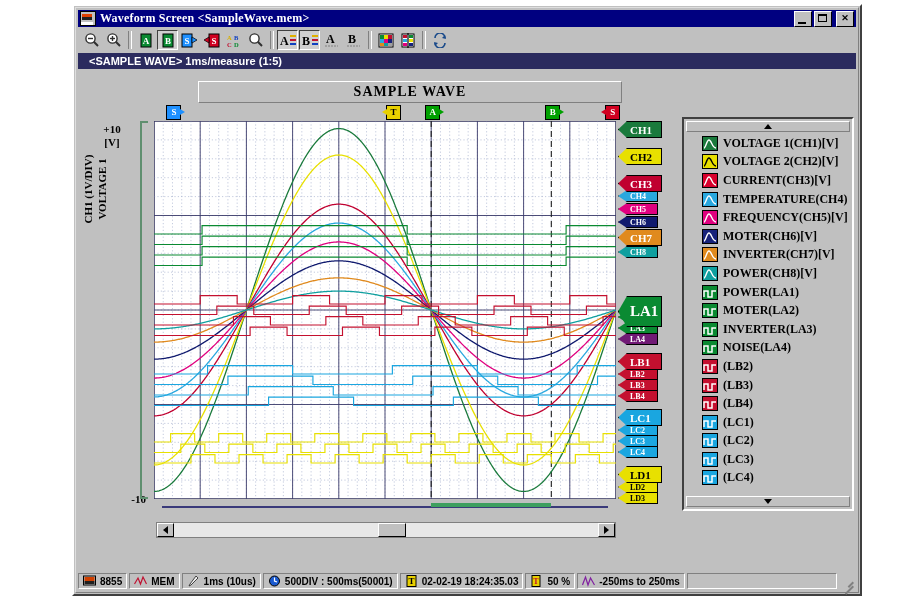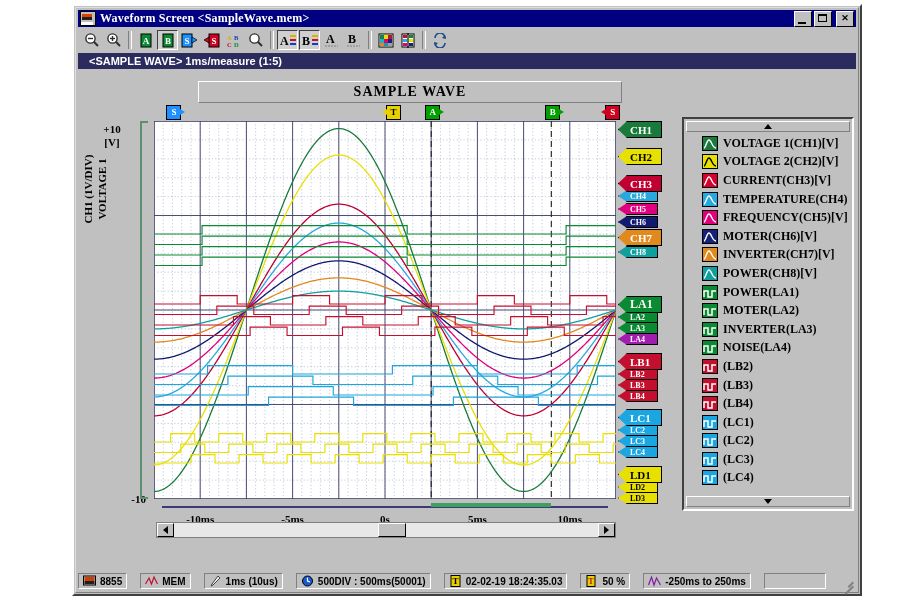--- a/index.html
+++ b/index.html
@@ -122,21 +122,21 @@
   .hs-btn{width:15px;background:#c0c0c0;border:1px solid #ffffff;border-right-color:#000;
           border-bottom-color:#000;display:flex;align-items:center;justify-content:center;}
   .hs-track{flex:1;background:#e8e8e8;position:relative;}
   .hs-thumb{position:absolute;left:48%;top:0;width:28px;height:100%;background:#c0c0c0;
             border:1px solid #ffffff;border-right-color:#000;border-bottom-color:#000;box-sizing:border-box;}
   .tri-l{width:0;height:0;border-top:4px solid transparent;border-bottom:4px solid transparent;border-right:5px solid #000;}
   .tri-r{width:0;height:0;border-top:4px solid transparent;border-bottom:4px solid transparent;border-left:5px solid #000;}
 
   
   .statusbar{position:absolute;left:2px;bottom:2px;right:2px;height:18px;background:#c0c0c0;
-             display:flex;align-items:center;gap:11px;}
+             display:flex;align-items:center;gap:0px;}
   .sb-cell{height:16px;border:1px solid #808080;border-right-color:#ffffff;border-bottom-color:#ffffff;
            display:flex;align-items:center;padding:0 4px;margin-right:2px;box-sizing:border-box;
            font-size:10px;font-weight:bold;color:#000;white-space:nowrap;gap:4px;
            font-family:"Liberation Sans",sans-serif;}
   .sb-grow{flex:1;}
   .sb-grip{width:14px;height:14px;margin-left:2px;margin-right:1px;position:relative;}
   .sb-grip::before,.sb-grip::after{content:"";position:absolute;background:#808080;}
   .sb-grip::before{right:1px;bottom:1px;width:11px;height:2px;transform:rotate(-45deg);transform-origin:right bottom;}
   .sb-grip::after{right:1px;bottom:5px;width:7px;height:2px;transform:rotate(-45deg);transform-origin:right bottom;}
 </style>
@@ -421,27 +421,20 @@
               <path d="M0.00 274.00 L94.25 274.00 L94.25 265.60 L179.26 265.60 L179.26 274.00 L279.05 274.00 L279.05 265.60 L364.06 265.60 L364.06 274.00 L462.00 274.00" fill="none" stroke="#1aa6e0" stroke-width="1.15"></path>
               <path d="M0.00 284.50 L114.58 284.50 L114.58 276.10 L199.58 276.10 L199.58 284.50 L299.38 284.50 L299.38 276.10 L384.38 276.10 L384.38 284.50 L462.00 284.50" fill="none" stroke="#1aa6e0" stroke-width="1.15"></path>
               <path d="M0.00 321.00 L16.63 321.00 L16.63 312.60 L40.66 312.60 L40.66 321.00 L64.68 321.00 L64.68 312.60 L88.70 312.60 L88.70 321.00 L112.73 321.00 L112.73 312.60 L136.75 312.60 L136.75 321.00 L160.78 321.00 L160.78 312.60 L184.80 312.60 L184.80 321.00 L208.82 321.00 L208.82 312.60 L232.85 312.60 L232.85 321.00 L256.87 321.00 L256.87 312.60 L280.90 312.60 L280.90 321.00 L304.92 321.00 L304.92 312.60 L328.94 312.60 L328.94 321.00 L352.97 321.00 L352.97 312.60 L376.99 312.60 L376.99 321.00 L401.02 321.00 L401.02 312.60 L425.04 312.60 L425.04 321.00 L449.06 321.00 L449.06 312.60 L473.09 312.60 L473.09 321.00 L462.00 321.00" fill="none" stroke="#e8e000" stroke-width="1.15"></path>
               <path d="M0.00 331.50 L26.80 331.50 L26.80 323.10 L50.82 323.10 L50.82 331.50 L74.84 331.50 L74.84 323.10 L98.87 323.10 L98.87 331.50 L122.89 331.50 L122.89 323.10 L146.92 323.10 L146.92 331.50 L170.94 331.50 L170.94 323.10 L194.96 323.10 L194.96 331.50 L218.99 331.50 L218.99 323.10 L243.01 323.10 L243.01 331.50 L267.04 331.50 L267.04 323.10 L291.06 323.10 L291.06 331.50 L315.08 331.50 L315.08 323.10 L339.11 323.10 L339.11 331.50 L363.13 331.50 L363.13 323.10 L387.16 323.10 L387.16 331.50 L411.18 331.50 L411.18 323.10 L435.20 323.10 L435.20 331.50 L459.23 331.50 L459.23 323.10 L483.25 323.10 L483.25 331.50 L462.00 331.50" fill="none" stroke="#e8e000" stroke-width="1.15"></path>
               <path d="M0.00 342.00 L36.96 342.00 L36.96 333.60 L60.98 333.60 L60.98 342.00 L85.01 342.00 L85.01 333.60 L109.03 333.60 L109.03 342.00 L133.06 342.00 L133.06 333.60 L157.08 333.60 L157.08 342.00 L181.10 342.00 L181.10 333.60 L205.13 333.60 L205.13 342.00 L229.15 342.00 L229.15 333.60 L253.18 333.60 L253.18 342.00 L277.20 342.00 L277.20 333.60 L301.22 333.60 L301.22 342.00 L325.25 342.00 L325.25 333.60 L349.27 333.60 L349.27 342.00 L373.30 342.00 L373.30 333.60 L397.32 333.60 L397.32 342.00 L421.34 342.00 L421.34 333.60 L445.37 333.60 L445.37 342.00 L462.00 342.00" fill="none" stroke="#e8e000" stroke-width="1.15"></path>
             </svg>
         </div>
 
         <div class="xrule"></div>
         <div class="xrange" id="xrange" style="left: 353.2px; width: 120.12px;"></div>
-        <div class="xlabels" id="xlabels">
-            <span style="left: 46.2px;">-10ms</span>
-            <span style="left: 138.6px;">-5ms</span>
-            <span style="left: 231px;">0s</span>
-            <span style="left: 323.4px;">5ms</span>
-            <span style="left: 415.8px;">10ms</span>
-          </div>
 
         <div class="flags" id="flags">
             <div class="flag" style="top: 0px; background: rgb(26, 122, 60); color: rgb(255, 255, 255); width: 44px; height: 17px; font-size: 11px; z-index: 5;">
               <span>CH1</span>
             </div>
             <div class="flag" style="top: 27px; background: rgb(232, 224, 0); color: rgb(0, 0, 0); width: 44px; height: 17px; font-size: 11px; z-index: 5;">
               <span>CH2</span>
             </div>
             <div class="flag" style="top: 54px; background: rgb(192, 0, 48); color: rgb(255, 255, 255); width: 44px; height: 17px; font-size: 11px; z-index: 5;">
               <span>CH3</span>
@@ -454,30 +447,30 @@
             </div>
             <div class="flag" style="top: 95px; background: rgb(16, 26, 110); color: rgb(255, 255, 255); width: 40px; height: 12px; font-size: 8px; z-index: 3;">
               <span>CH6</span>
             </div>
             <div class="flag" style="top: 108px; background: rgb(224, 138, 30); color: rgb(255, 255, 255); width: 44px; height: 17px; font-size: 11px; z-index: 5;">
               <span>CH7</span>
             </div>
             <div class="flag" style="top: 125px; background: rgb(15, 159, 159); color: rgb(255, 255, 255); width: 40px; height: 12px; font-size: 8px; z-index: 3;">
               <span>CH8</span>
             </div>
-            <div class="flag" style="top: 175px; background: rgb(10, 138, 50); color: rgb(255, 255, 255); width: 44px; height: 17px; font-size: 12px; z-index: 5;">
+            <div class="flag" style="top: 175px; background: rgb(10, 138, 50); color: rgb(255, 255, 255); width: 44px; height: 31px; font-size: 15px; z-index: 5;">
               <span>LA1</span>
             </div>
             <div class="flag" style="top: 190px; background: rgb(10, 138, 50); color: rgb(255, 255, 255); width: 40px; height: 12px; font-size: 8px; z-index: 3;">
               <span>LA2</span>
             </div>
             <div class="flag" style="top: 201px; background: rgb(10, 138, 50); color: rgb(255, 255, 255); width: 40px; height: 12px; font-size: 8px; z-index: 3;">
               <span>LA3</span>
             </div>
-            <div class="flag" style="top: 212px; background: #a21caf; color: rgb(255, 255, 255); width: 40px; height: 12px; font-size: 8px; z-index: 3;">
+            <div class="flag" style="top: 212px; background: #701a75; color: rgb(255, 255, 255); width: 40px; height: 12px; font-size: 8px; z-index: 3;">
               <span>LA4</span>
             </div>
             <div class="flag" style="top: 232px; background: rgb(196, 16, 47); color: rgb(255, 255, 255); width: 44px; height: 17px; font-size: 11px; z-index: 5;">
               <span>LB1</span>
             </div>
             <div class="flag" style="top: 247px; background: rgb(196, 16, 47); color: rgb(255, 255, 255); width: 40px; height: 12px; font-size: 8px; z-index: 3;">
               <span>LB2</span>
             </div>
             <div class="flag" style="top: 258px; background: rgb(196, 16, 47); color: rgb(255, 255, 255); width: 40px; height: 12px; font-size: 8px; z-index: 3;">
               <span>LB3</span>

